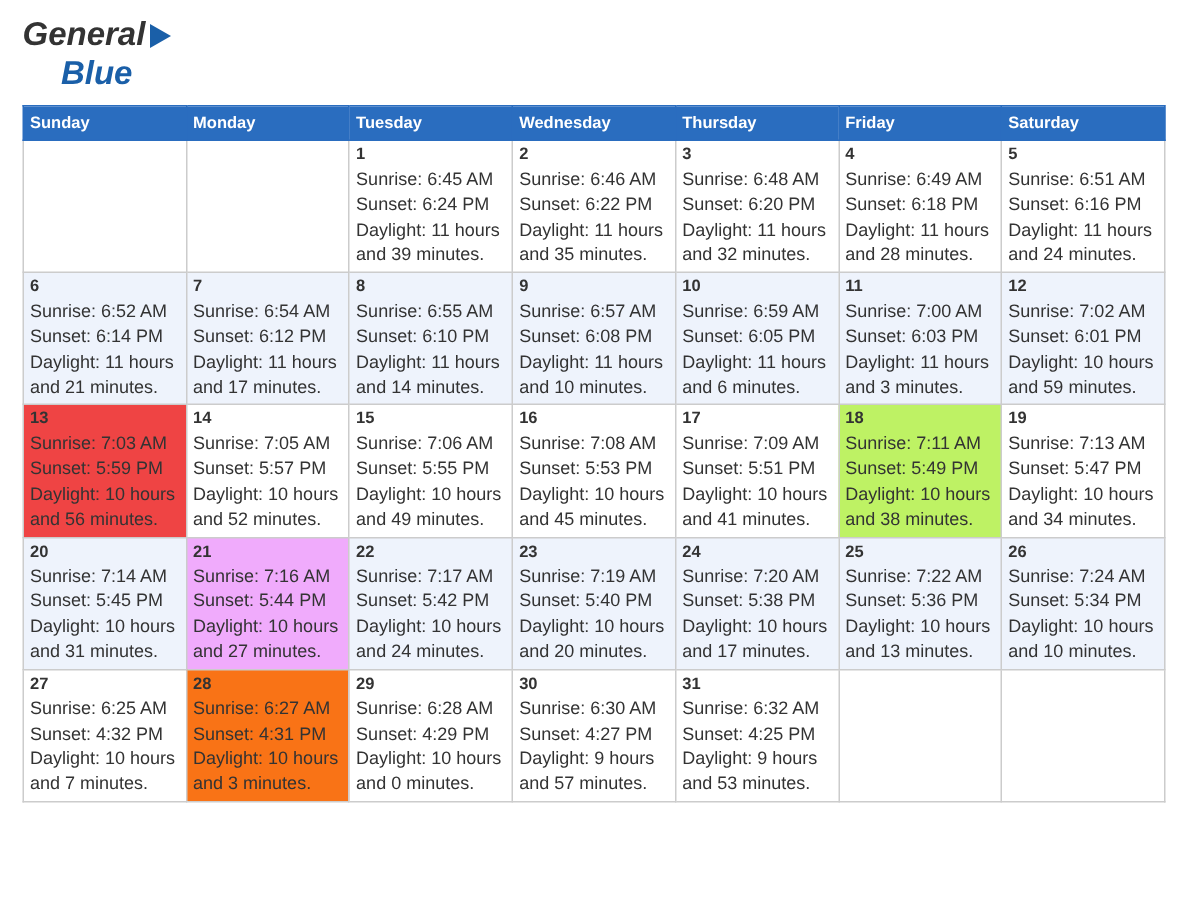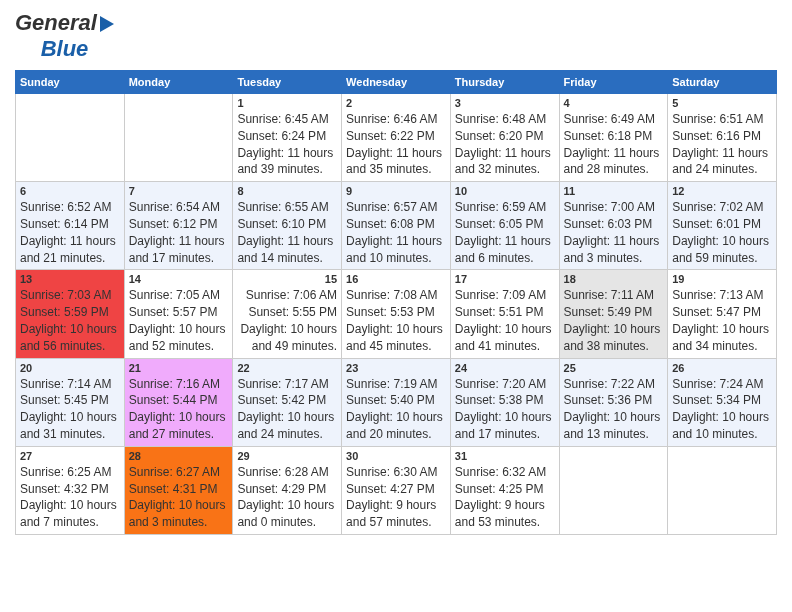--- a/index.html
+++ b/index.html
@@ -126,24 +126,24 @@
           <td style="background: rgb(238, 243, 252);"><span class="day-num">7</span><span class="cell-content">Sunrise: 6:54 AM<br>Sunset: 6:12 PM<br>Daylight: 11 hours and 17 minutes.</span></td>
           <td style="background: rgb(238, 243, 252);"><span class="day-num">8</span><span class="cell-content">Sunrise: 6:55 AM<br>Sunset: 6:10 PM<br>Daylight: 11 hours and 14 minutes.</span></td>
           <td style="background: rgb(238, 243, 252);"><span class="day-num">9</span><span class="cell-content">Sunrise: 6:57 AM<br>Sunset: 6:08 PM<br>Daylight: 11 hours and 10 minutes.</span></td>
           <td style="background: rgb(238, 243, 252);"><span class="day-num">10</span><span class="cell-content">Sunrise: 6:59 AM<br>Sunset: 6:05 PM<br>Daylight: 11 hours and 6 minutes.</span></td>
           <td style="background: rgb(238, 243, 252);"><span class="day-num">11</span><span class="cell-content">Sunrise: 7:00 AM<br>Sunset: 6:03 PM<br>Daylight: 11 hours and 3 minutes.</span></td>
           <td style="background: rgb(238, 243, 252);"><span class="day-num">12</span><span class="cell-content">Sunrise: 7:02 AM<br>Sunset: 6:01 PM<br>Daylight: 10 hours and 59 minutes.</span></td>
         </tr>
         <tr>
           <td style="background: #ef4444;"><span class="day-num">13</span><span class="cell-content">Sunrise: 7:03 AM<br>Sunset: 5:59 PM<br>Daylight: 10 hours and 56 minutes.</span></td>
           <td style="background: rgb(255, 255, 255);"><span class="day-num">14</span><span class="cell-content">Sunrise: 7:05 AM<br>Sunset: 5:57 PM<br>Daylight: 10 hours and 52 minutes.</span></td>
-          <td style="background: rgb(255, 255, 255); text-align: right;"><span class="day-num">15</span><span class="cell-content">Sunrise: 7:06 AM<br>Sunset: 5:55 PM<br>Daylight: 10 hours and 49 minutes.</span></td>
+          <td style="background: rgb(255, 255, 255);"><span class="day-num">15</span><span class="cell-content">Sunrise: 7:06 AM<br>Sunset: 5:55 PM<br>Daylight: 10 hours and 49 minutes.</span></td>
           <td style="background: rgb(255, 255, 255);"><span class="day-num">16</span><span class="cell-content">Sunrise: 7:08 AM<br>Sunset: 5:53 PM<br>Daylight: 10 hours and 45 minutes.</span></td>
           <td style="background: rgb(255, 255, 255);"><span class="day-num">17</span><span class="cell-content">Sunrise: 7:09 AM<br>Sunset: 5:51 PM<br>Daylight: 10 hours and 41 minutes.</span></td>
-          <td style="background: #e5e5e5;"><span class="day-num">18</span><span class="cell-content">Sunrise: 7:11 AM<br>Sunset: 5:49 PM<br>Daylight: 10 hours and 38 minutes.</span></td>
+          <td style="background: #bef264;"><span class="day-num">18</span><span class="cell-content">Sunrise: 7:11 AM<br>Sunset: 5:49 PM<br>Daylight: 10 hours and 38 minutes.</span></td>
           <td style="background: rgb(255, 255, 255);"><span class="day-num">19</span><span class="cell-content">Sunrise: 7:13 AM<br>Sunset: 5:47 PM<br>Daylight: 10 hours and 34 minutes.</span></td>
         </tr>
         <tr>
           <td style="background: rgb(238, 243, 252);"><span class="day-num">20</span><span class="cell-content">Sunrise: 7:14 AM<br>Sunset: 5:45 PM<br>Daylight: 10 hours and 31 minutes.</span></td>
           <td style="background: #f0abfc;"><span class="day-num">21</span><span class="cell-content">Sunrise: 7:16 AM<br>Sunset: 5:44 PM<br>Daylight: 10 hours and 27 minutes.</span></td>
           <td style="background: rgb(238, 243, 252);"><span class="day-num">22</span><span class="cell-content">Sunrise: 7:17 AM<br>Sunset: 5:42 PM<br>Daylight: 10 hours and 24 minutes.</span></td>
           <td style="background: rgb(238, 243, 252);"><span class="day-num">23</span><span class="cell-content">Sunrise: 7:19 AM<br>Sunset: 5:40 PM<br>Daylight: 10 hours and 20 minutes.</span></td>
           <td style="background: rgb(238, 243, 252);"><span class="day-num">24</span><span class="cell-content">Sunrise: 7:20 AM<br>Sunset: 5:38 PM<br>Daylight: 10 hours and 17 minutes.</span></td>
           <td style="background: rgb(238, 243, 252);"><span class="day-num">25</span><span class="cell-content">Sunrise: 7:22 AM<br>Sunset: 5:36 PM<br>Daylight: 10 hours and 13 minutes.</span></td>
           <td style="background: rgb(238, 243, 252);"><span class="day-num">26</span><span class="cell-content">Sunrise: 7:24 AM<br>Sunset: 5:34 PM<br>Daylight: 10 hours and 10 minutes.</span></td>

